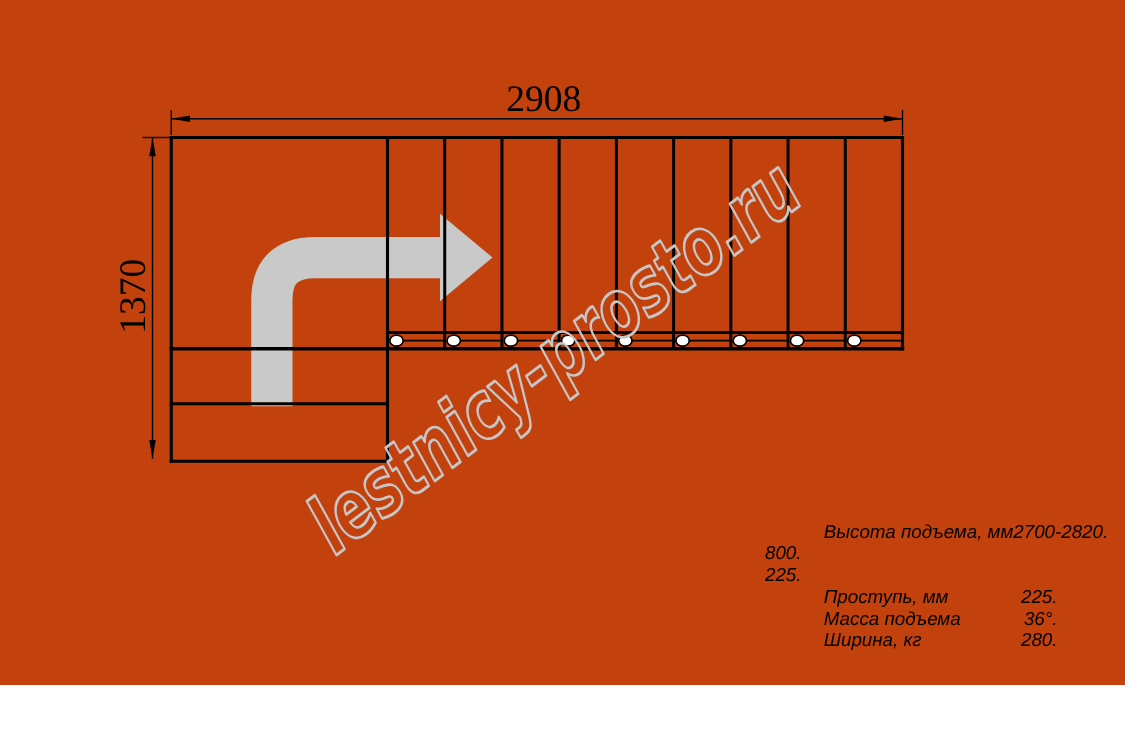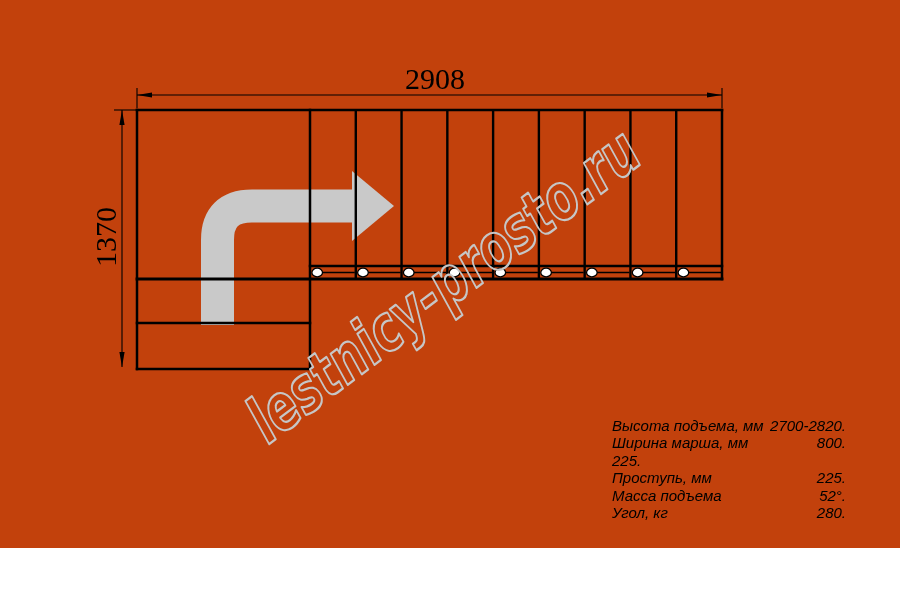--- a/index.html
+++ b/index.html
@@ -80,21 +80,21 @@
   .spec-row {
     display: flex;
     justify-content: space-between;
     align-items: baseline;
     font-family: "Liberation Sans", sans-serif;
     font-style: italic;
     font-size: 15px;
     line-height: 17.4px;
     white-space: nowrap;
   }
-  .spec-label { text-align: left; }
+  .spec-label { text-align: left; margin-left: 47px; }
   .spec-value { text-align: right; }
 </style>
 </head>
 <body>
 
 <div class="canvas">
 
   <svg class="plan" width="900" height="600" viewBox="0 0 900 600">
 
     <g>
@@ -164,33 +164,32 @@
 
     <text id="watermark" x="268" y="445" transform="rotate(-37 268 445)" textLength="472" lengthAdjust="spacingAndGlyphs" stroke="#c6c6c6">lestnicy-prosto.ru</text>
   </svg>
 
   <div class="specs">
     <div class="spec-row">
       <span class="spec-label">Высота подъема, мм</span>
       <span class="spec-value">2700-2820.</span>
     </div>
     <div class="spec-row">
-      <span class="spec-label">Ширина марша, мм</span>
       <span class="spec-value">800.</span>
     </div>
     <div class="spec-row">
       <span class="spec-value">225.</span>
     </div>
     <div class="spec-row">
       <span class="spec-label">Проступь, мм</span>
       <span class="spec-value">225.</span>
     </div>
     <div class="spec-row">
       <span class="spec-label">Масса подъема</span>
-      <span class="spec-value">52°.</span>
+      <span class="spec-value">36°.</span>
     </div>
     <div class="spec-row">
-      <span class="spec-label">Угол, кг</span>
+      <span class="spec-label">Ширина, кг</span>
       <span class="spec-value">280.</span>
     </div>
   </div>
 
 </div>
 
 </body></html>

